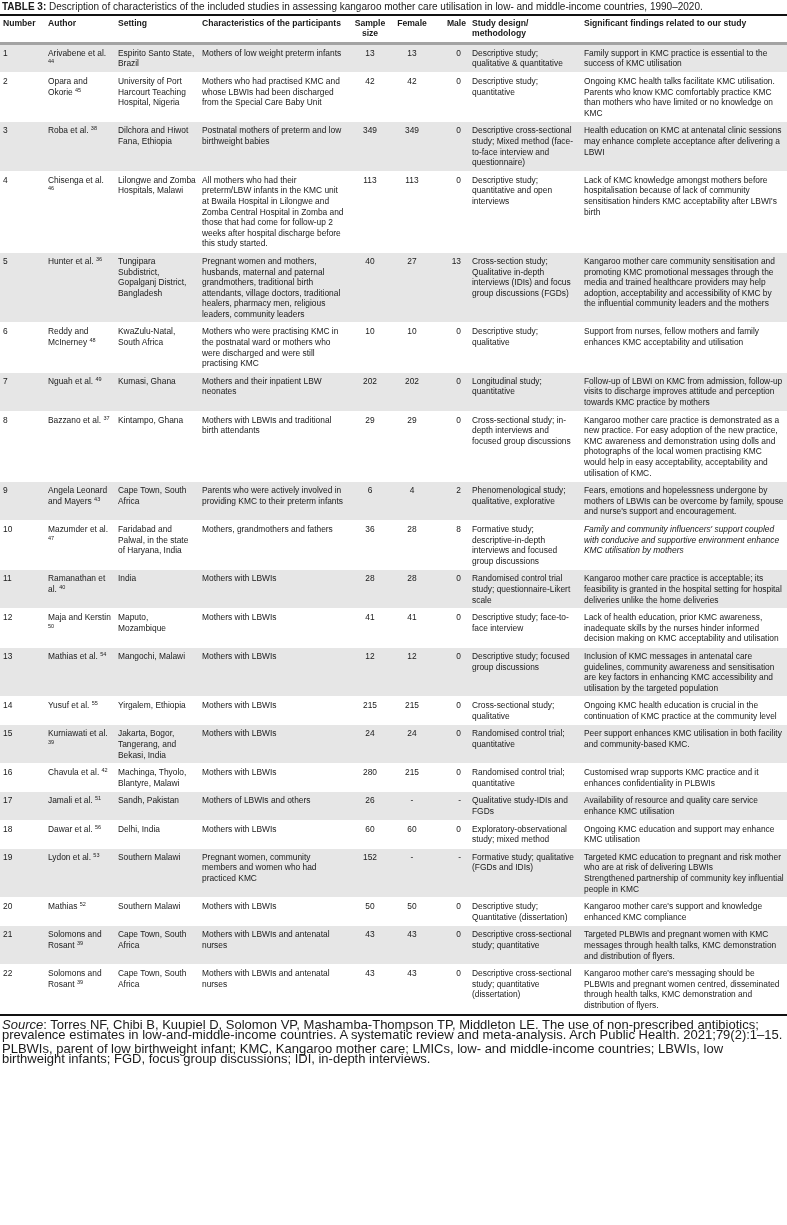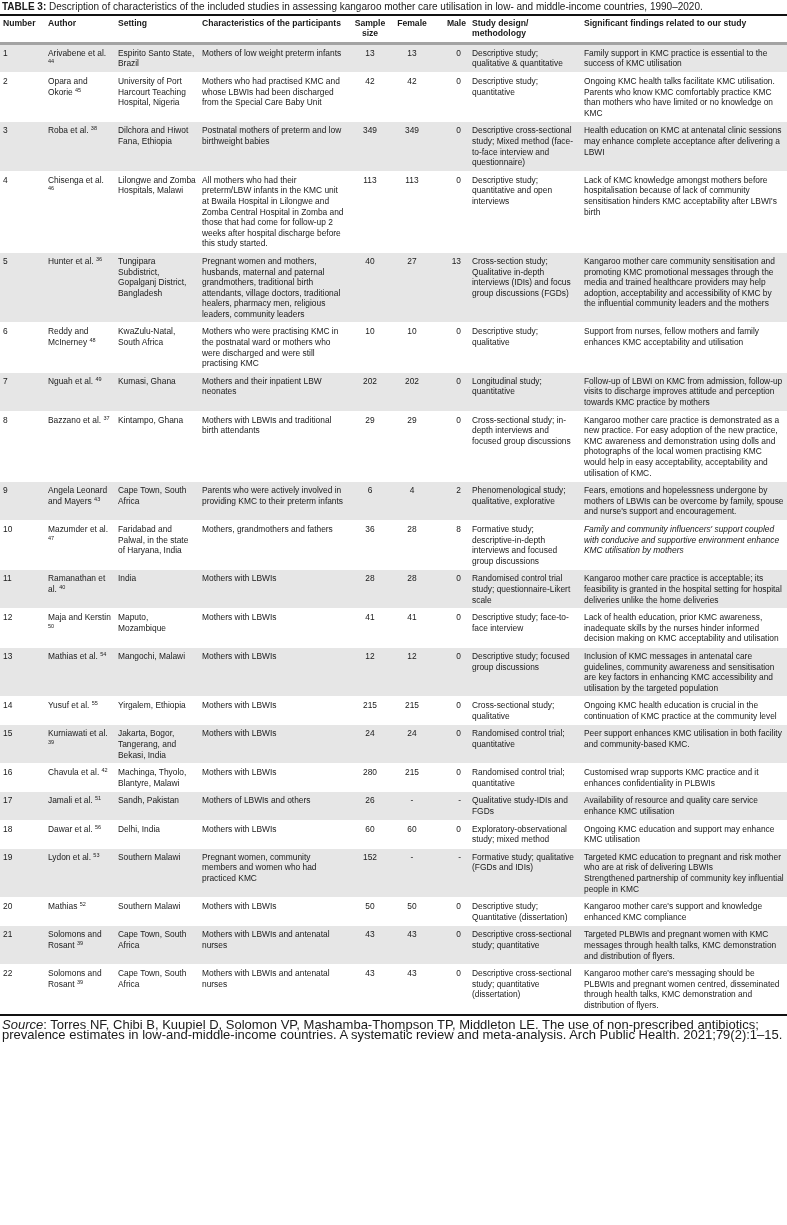--- a/index.html
+++ b/index.html
@@ -328,13 +328,14 @@
         <td class="c">43</td>
         <td class="r">0</td>
         <td style="white-space: pre-line;">Descriptive cross-sectional study; quantitative (dissertation)</td>
         <td style="white-space: pre-line;">Kangaroo mother care's messaging should be PLBWIs and pregnant women centred, disseminated through health talks, KMC demonstration and distribution of flyers.</td>
       </tr>
     </tbody>
 </table>
 
 <div class="footer">
   <p><em>Source</em><span>: Torres NF, Chibi B, Kuupiel D, Solomon VP, Mashamba-Thompson TP, Middleton LE. The use of non-prescribed antibiotics; prevalence estimates in low-and-middle-income countries. A systematic review and meta-analysis. Arch Public Health. 2021;79(2):1–15.</span></p>
+  <p>PLBWIs, parent of low birthweight infant; KMC, Kangaroo mother care; LMICs, low- and middle-income countries; LBWIs, low birthweight infants; FGD, focus group discussions; IDI, in-depth interviews.</p>
 </div>
 
 </body></html>

